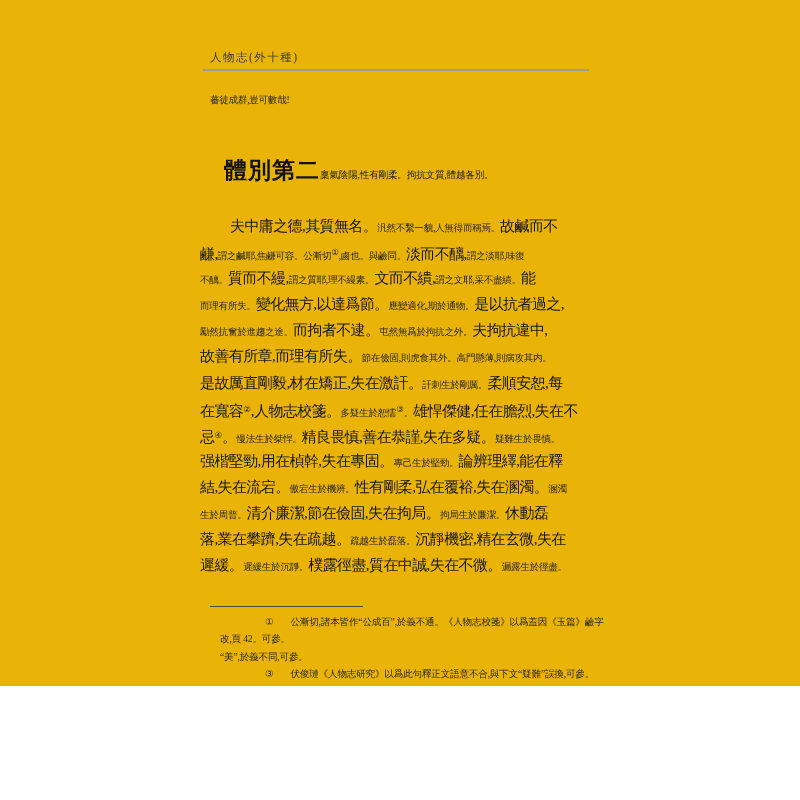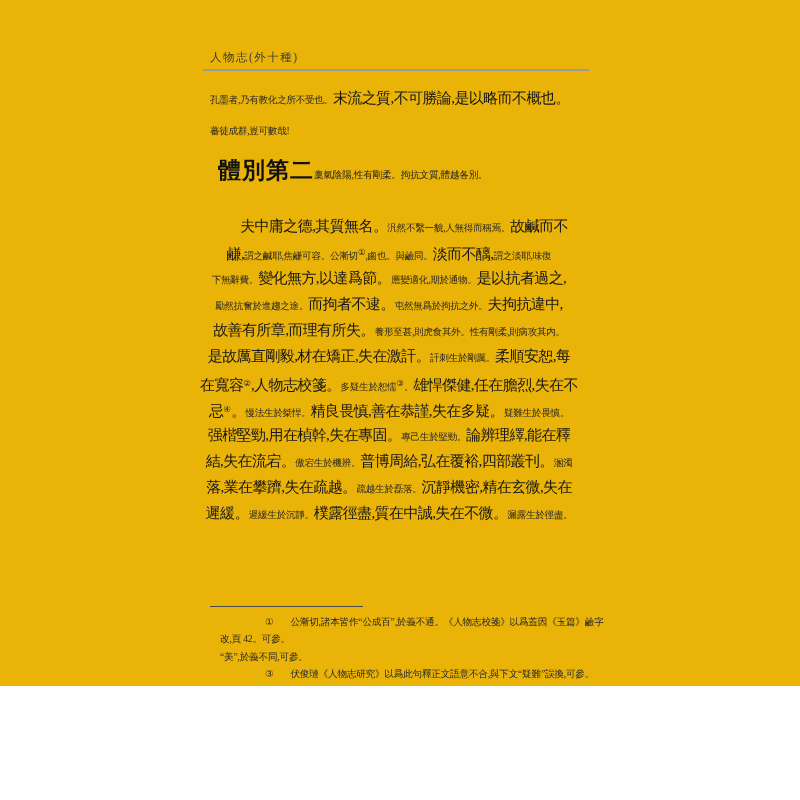--- a/index.html
+++ b/index.html
@@ -19,25 +19,25 @@
     white-space:nowrap;
   }
   .head-rule{
     position:absolute;left:203px;top:69px;
     width:386px;height:2px;background:#9b9b9b;
   }
   
   .chapter-end{position:absolute;left:210px;top:82px;width:400px;}
   .chapter-end .tline{height:31px;line-height:31px;white-space:nowrap;}
   
-  .chapter-heading{position:absolute;left:218px;top:155px;white-space:nowrap;}
+  .chapter-heading{position:absolute;left:224px;top:155px;white-space:nowrap;}
   .chapter-title{font-size:23px;font-weight:bold;letter-spacing:1px;color:#111;}
   .chapter-note{font-size:9.6px;letter-spacing:-0.2px;color:#222;}
   
-  .body-block{position:absolute;left:169px;top:213px;width:440px;text-align:center;}
+  .body-block{position:absolute;left:200px;top:213px;width:440px;}
   .body-block .tline{height:26.1px;line-height:26.1px;white-space:nowrap;}
   
   .seg-L{font-size:15px;letter-spacing:-0.6px;color:#161616;}
   .seg-S{font-size:9.6px;letter-spacing:-0.3px;color:#262626;}
   .seg-P{font-size:8.5px;vertical-align:4px;color:#262626;letter-spacing:0;}
   .seg-I{display:inline-block;width:30px;}
   
   .fn-rule{
     position:absolute;left:210px;top:606px;
     width:153px;height:1px;background:#4a4a4a;
@@ -53,39 +53,40 @@
 </style>
 </head>
 <body>
 
 <div class="page">
 
   <div class="running-head">人物志(外十種)</div>
   <div class="head-rule"></div>
 
   <section class="chapter-end">
-      <div class="tline"><span class="seg-S">孔墨者,乃有教化之所不受也。</span><span class="seg-L">末流之質,不可勝論,是以略而不概也。</span></div>
       <div class="tline"><span class="seg-S">蕃徒成群,豈可數哉!</span></div>
     </section>
 
   <div class="chapter-heading">
     <span class="chapter-title">體別第二</span><span class="chapter-note">稟氣陰陽,性有剛柔。拘抗文質,體越各別。</span>
   </div>
 
   <section class="body-block">
       <div class="tline"><span class="seg-I"></span><span class="seg-L">夫中庸之德,其質無名。</span><span class="seg-S">汎然不繫一貌,人無得而稱焉。</span><span class="seg-L">故鹹而不</span></div>
       <div class="tline"><span class="seg-L">鹻,</span><span class="seg-S">謂之鹹耶,焦鹻可容。公漸切</span><span class="seg-P">①</span><span class="seg-S">,鹵也。與鹼同。</span><span class="seg-L">淡而不醨,</span><span class="seg-S">謂之淡耶,味復</span></div>
-      <div class="tline"><span class="seg-S">下無辭費。</span><span class="seg-L">變化無方,以達爲節。</span><span class="seg-S">應變適化,期於通物。</span><span class="seg-L">是以抗者過之,</span></div>
+      <div class="tline"><span class="seg-S">不醨。</span><span class="seg-L">質而不縵,</span><span class="seg-S">謂之質耶,理不縵素。</span><span class="seg-L">文而不繢,</span><span class="seg-S">謂之文耶,采不盡繢。</span><span class="seg-L">能</span></div>
+      <div class="tline"><span class="seg-S">而理有所失。</span><span class="seg-L">變化無方,以達爲節。</span><span class="seg-S">應變適化,期於通物。</span><span class="seg-L">是以抗者過之,</span></div>
       <div class="tline"><span class="seg-S">勵然抗奮於進趨之途。</span><span class="seg-L">而拘者不逮。</span><span class="seg-S">屯然無爲於拘抗之外。</span><span class="seg-L">夫拘抗違中,</span></div>
-      <div class="tline"><span class="seg-L">故善有所章,而理有所失。</span><span class="seg-S">養形至甚,則虎食其外。性有剛柔,則病攻其内。</span></div>
+      <div class="tline"><span class="seg-L">故善有所章,而理有所失。</span><span class="seg-S">節在儉固,則虎食其外。高門懸薄,則病攻其内。</span></div>
       <div class="tline"><span class="seg-L">是故厲直剛毅,材在矯正,失在激訐。</span><span class="seg-S">訐刺生於剛厲。</span><span class="seg-L">柔順安恕,每</span></div>
       <div class="tline"><span class="seg-L">在寬容</span><span class="seg-P">②</span><span class="seg-L">,人物志校箋。</span><span class="seg-S">多疑生於恕懦</span><span class="seg-P">③</span><span class="seg-S">。</span><span class="seg-L">雄悍傑健,任在膽烈,失在不</span></div>
       <div class="tline"><span class="seg-L">忌</span><span class="seg-P">④</span><span class="seg-L">。</span><span class="seg-S">慢法生於桀悍。</span><span class="seg-L">精良畏慎,善在恭謹,失在多疑。</span><span class="seg-S">疑難生於畏慎。</span></div>
       <div class="tline"><span class="seg-L">强楷堅勁,用在楨幹,失在專固。</span><span class="seg-S">專己生於堅勁。</span><span class="seg-L">論辨理繹,能在釋</span></div>
-      <div class="tline"><span class="seg-L">結,失在流宕。</span><span class="seg-S">傲宕生於機辨。</span><span class="seg-L">普博周給,弘在覆裕,四部叢刊。</span><span class="seg-S">溷濁</span></div>
+      <div class="tline"><span class="seg-L">結,失在流宕。</span><span class="seg-S">傲宕生於機辨。</span><span class="seg-L">性有剛柔,弘在覆裕,失在溷濁。</span><span class="seg-S">溷濁</span></div>
+      <div class="tline"><span class="seg-S">生於周普。</span><span class="seg-L">清介廉潔,節在儉固,失在拘局。</span><span class="seg-S">拘局生於廉潔。</span><span class="seg-L">休動磊</span></div>
       <div class="tline"><span class="seg-L">落,業在攀躋,失在疏越。</span><span class="seg-S">疏越生於磊落。</span><span class="seg-L">沉靜機密,精在玄微,失在</span></div>
       <div class="tline"><span class="seg-L">遲緩。</span><span class="seg-S">遲緩生於沉靜。</span><span class="seg-L">樸露徑盡,質在中誠,失在不微。</span><span class="seg-S">漏露生於徑盡。</span></div>
     </section>
 
   <div class="fn-rule"></div>
 
   <section class="footnotes" id="footnotes">
       <div class="fline"><span class="fn-marker">①</span><span>公漸切,諸本皆作“公成百”,於義不通。《人物志校箋》以爲蓋因《玉篇》鹼字</span></div>
       <div class="fline"><span>改,頁 42。可參。</span></div>
       <div class="fline"><span>“美”,於義不同,可參。</span></div>

